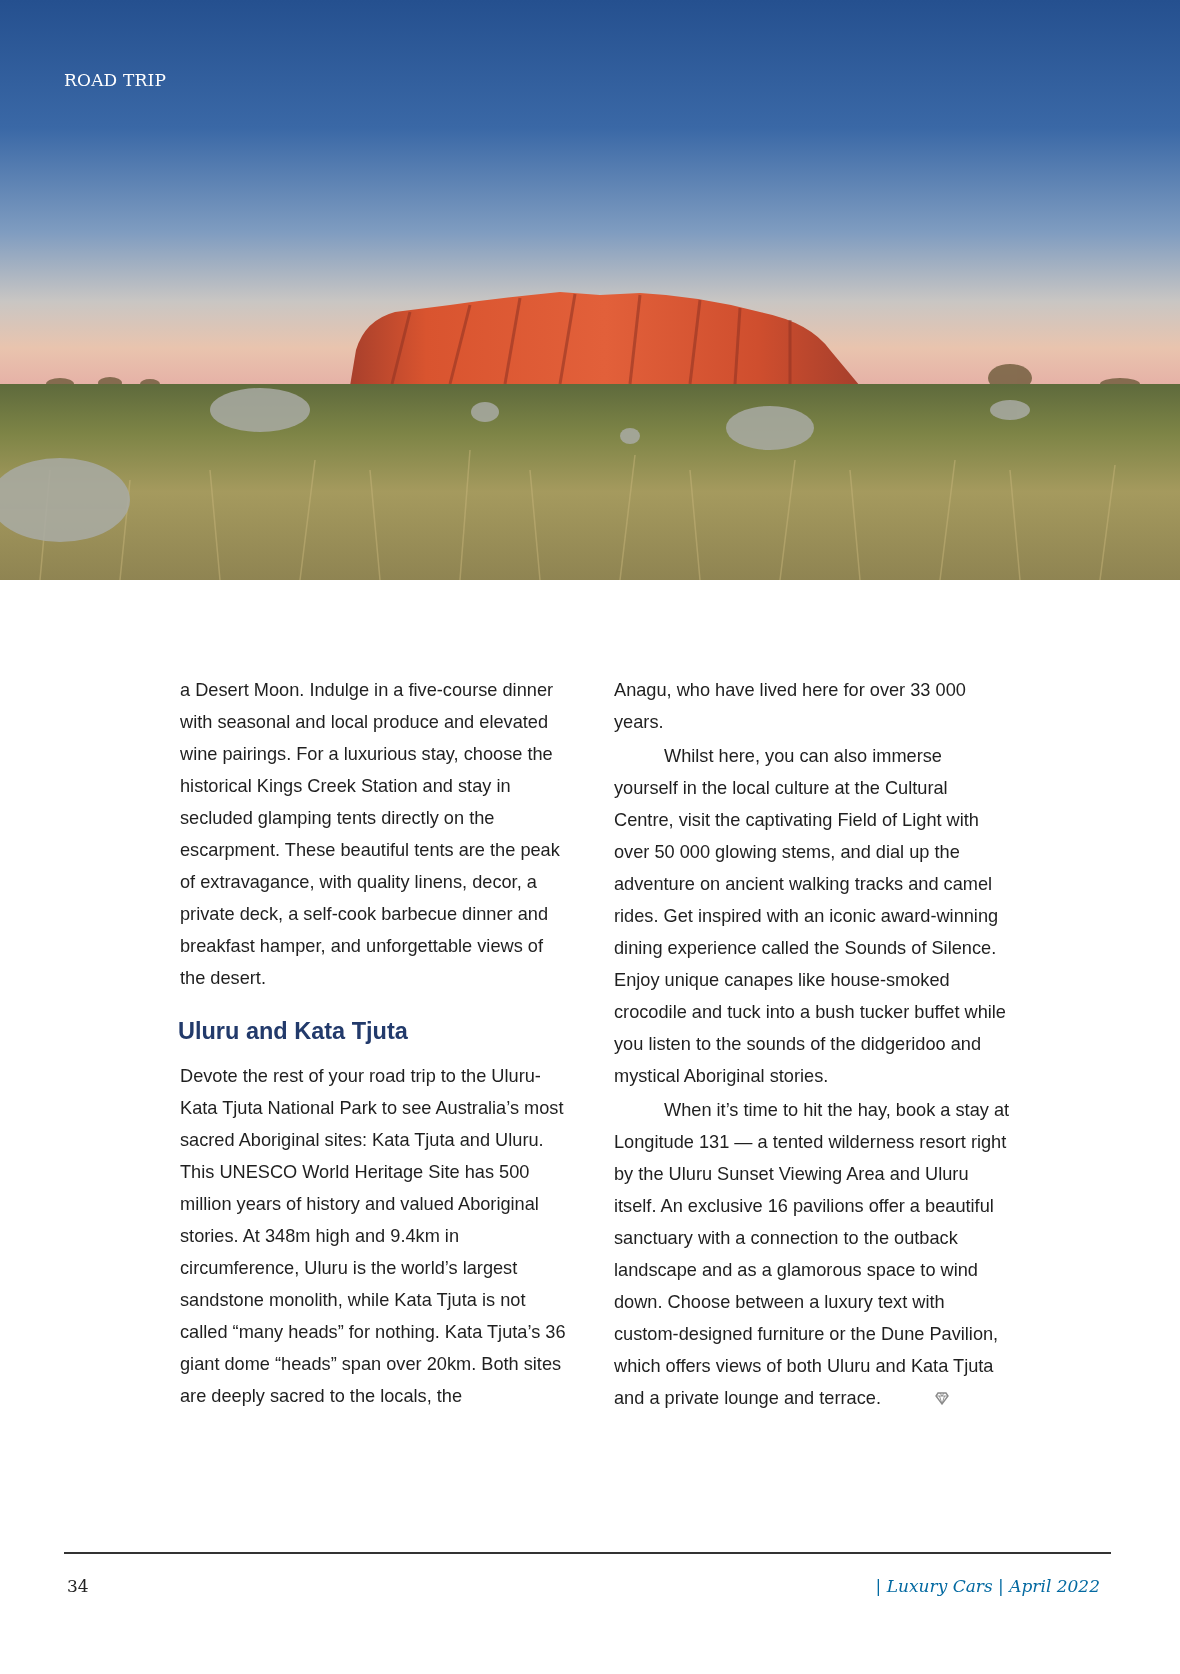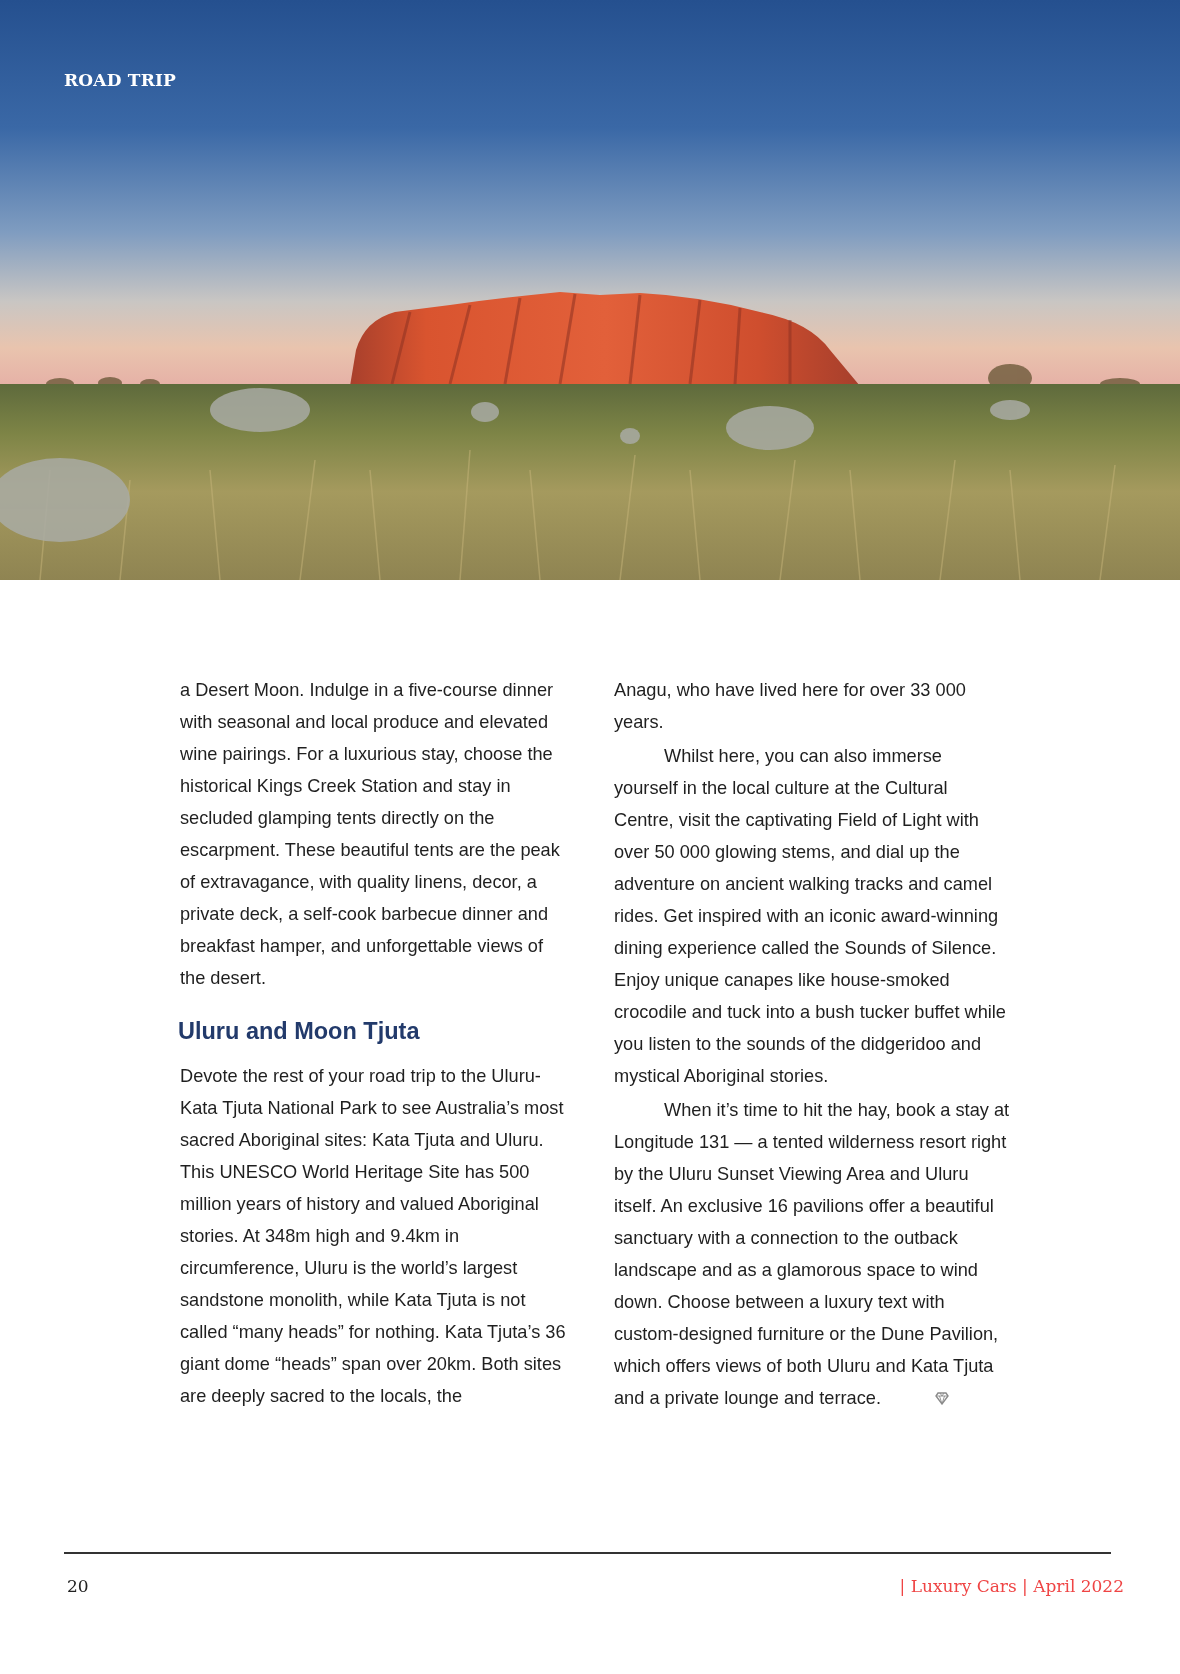--- a/index.html
+++ b/index.html
@@ -1,30 +1,30 @@
 <!DOCTYPE html>
 <html><head>
 <meta charset="utf-8">
 <style>
   html, body { margin: 0; padding: 0; }
   body { width: 1180px; height: 1674px; background: #ffffff; position: relative; overflow: hidden; font-family: "DejaVu Sans", sans-serif; }
   .hero { position: absolute; left: 0; top: 0; width: 1180px; height: 580px; overflow: hidden;
     background: linear-gradient(180deg, #25508f 0%, #3a68a6 22%, #7f9cc0 40%, #c9c6c3 52%, #e9c4ae 60%, #e6b2a7 66%, #d9a7a8 70%); }
   .hero svg { position: absolute; left: 0; top: 0; }
-  .kicker { position: absolute; left: 64px; top: 70px; color: #ffffff; font-family: "DejaVu Serif", serif; font-weight: bold; font-size: 17px; letter-spacing: 0.2px; text-align: center; }
+  .kicker { position: absolute; left: 64px; top: 70px; color: #ffffff; font-family: "DejaVu Serif", serif; font-weight: normal; font-size: 17px; letter-spacing: 0.2px; text-align: center; }
   .col { position: absolute; top: 672px; width: 390px; font-family: "Liberation Sans", sans-serif; font-size: 18.2px; line-height: 32px; color: #1f1f1f; }
   .col p { margin: 2px; }
   .col1 { left: 178px; }
   .col2 { left: 612px; width: 400px; }
   .indent { text-indent: 50px; }
   .subhead { font-family: "Liberation Sans", sans-serif; font-weight: bold; color: #223a6b; font-size: 23.5px; line-height: 30px; margin: 22px 0 14px 0 !important; }
   .end-icon { display: inline-block; width: 14px; height: 14px; vertical-align: -1px; margin-left: 4px; }
   .footer-rule { position: absolute; left: 64px; top: 1552px; width: 1047px; height: 2px; background: #333333; }
   .page-num { position: absolute; left: 67px; top: 1576px; font-family: "DejaVu Serif", serif; font-size: 17px; color: #222; }
-  .pub { position: absolute; right: 56px; top: 1576px; font-family: "DejaVu Serif", serif; font-size: 17px; color: #ef4444; }
+  .pub { position: absolute; right: 80px; top: 1576px; font-family: "DejaVu Serif", serif; font-size: 17px; color: #0369a1; font-style: italic; }
 </style>
 </head>
 <body>
 
 <div class="hero">
   <svg width="1180" height="580" viewBox="0 0 1180 580">
     <defs>
       <linearGradient id="rockG" x1="0" y1="0" x2="1" y2="0">
         <stop offset="0" stop-color="#a8402c"></stop>
         <stop offset="0.15" stop-color="#d9542f"></stop>
@@ -87,28 +87,28 @@
         <ellipse cx="630" cy="436" rx="10" ry="8"></ellipse>
       <ellipse cx="485" cy="412" rx="14" ry="10"></ellipse>
         <ellipse cx="1010" cy="410" rx="20" ry="10"></ellipse>
     </g>
   </svg>
   <div class="kicker">ROAD TRIP</div>
 </div>
 
 <div class="col col1">
   <p>a Desert Moon. Indulge in a five-course dinner with seasonal and local produce and elevated wine pairings. For a luxurious stay, choose the historical Kings Creek Station and stay in secluded glamping tents directly on the escarpment. These beautiful tents are the peak of extravagance, with quality linens, decor, a private deck, a self-cook barbecue dinner and breakfast hamper, and unforgettable views of the desert.</p>
-  <p class="subhead">Uluru and Moon Tjuta</p>
+  <p class="subhead">Uluru and Kata Tjuta</p>
   <p>Devote the rest of your road trip to the Uluru-Kata Tjuta National Park to see Australia’s most sacred Aboriginal sites: Kata Tjuta and Uluru. This UNESCO World Heritage Site has 500 million years of history and valued Aboriginal stories. At 348m high and 9.4km in circumference, Uluru is the world’s largest sandstone monolith, while Kata Tjuta is not called “many heads” for nothing. Kata Tjuta’s 36 giant dome “heads” span over 20km. Both sites are deeply sacred to the locals, the</p>
 </div>
 
 <div class="col col2">
   <p>Anagu, who have lived here for over 33 000 years.</p>
   <p class="indent">Whilst here, you can also immerse yourself in the local culture at the Cultural Centre, visit the captivating Field of Light with over 50 000 glowing stems, and dial up the adventure on ancient walking tracks and camel rides. Get inspired with an iconic award-winning dining experience called the Sounds of Silence. Enjoy unique canapes like house-smoked crocodile and tuck into a bush tucker buffet while you listen to the sounds of the didgeridoo and mystical Aboriginal stories.</p>
   <p class="indent"><span>When it’s time to hit the hay, book a stay at Longitude 131 — a tented wilderness resort right by the Uluru Sunset Viewing Area and Uluru itself. An exclusive 16 pavilions offer a beautiful sanctuary with a connection to the outback landscape and as a glamorous space to wind down. Choose between a luxury text with custom-designed furniture or the Dune Pavilion, which offers views of both Uluru and Kata Tjuta and a private lounge and terrace.</span><span class="end-icon"><svg width="14" height="14" viewBox="0 0 14 14">
           <path d="M3 2 H11 L13 5 L7 13 L1 5 Z" fill="none" stroke="#8a8a8a" stroke-width="1.4"></path>
           <path d="M1 5 H13 M5 2 L7 5 L9 2 M4.5 5 L7 13 L9.5 5" fill="none" stroke="#8a8a8a" stroke-width="0.9"></path>
         </svg></span></p>
 </div>
 
 <div class="footer-rule"></div>
-<div class="page-num">20</div>
+<div class="page-num">34</div>
 <div class="pub">| Luxury Cars | April 2022</div>
 
 </body></html>

